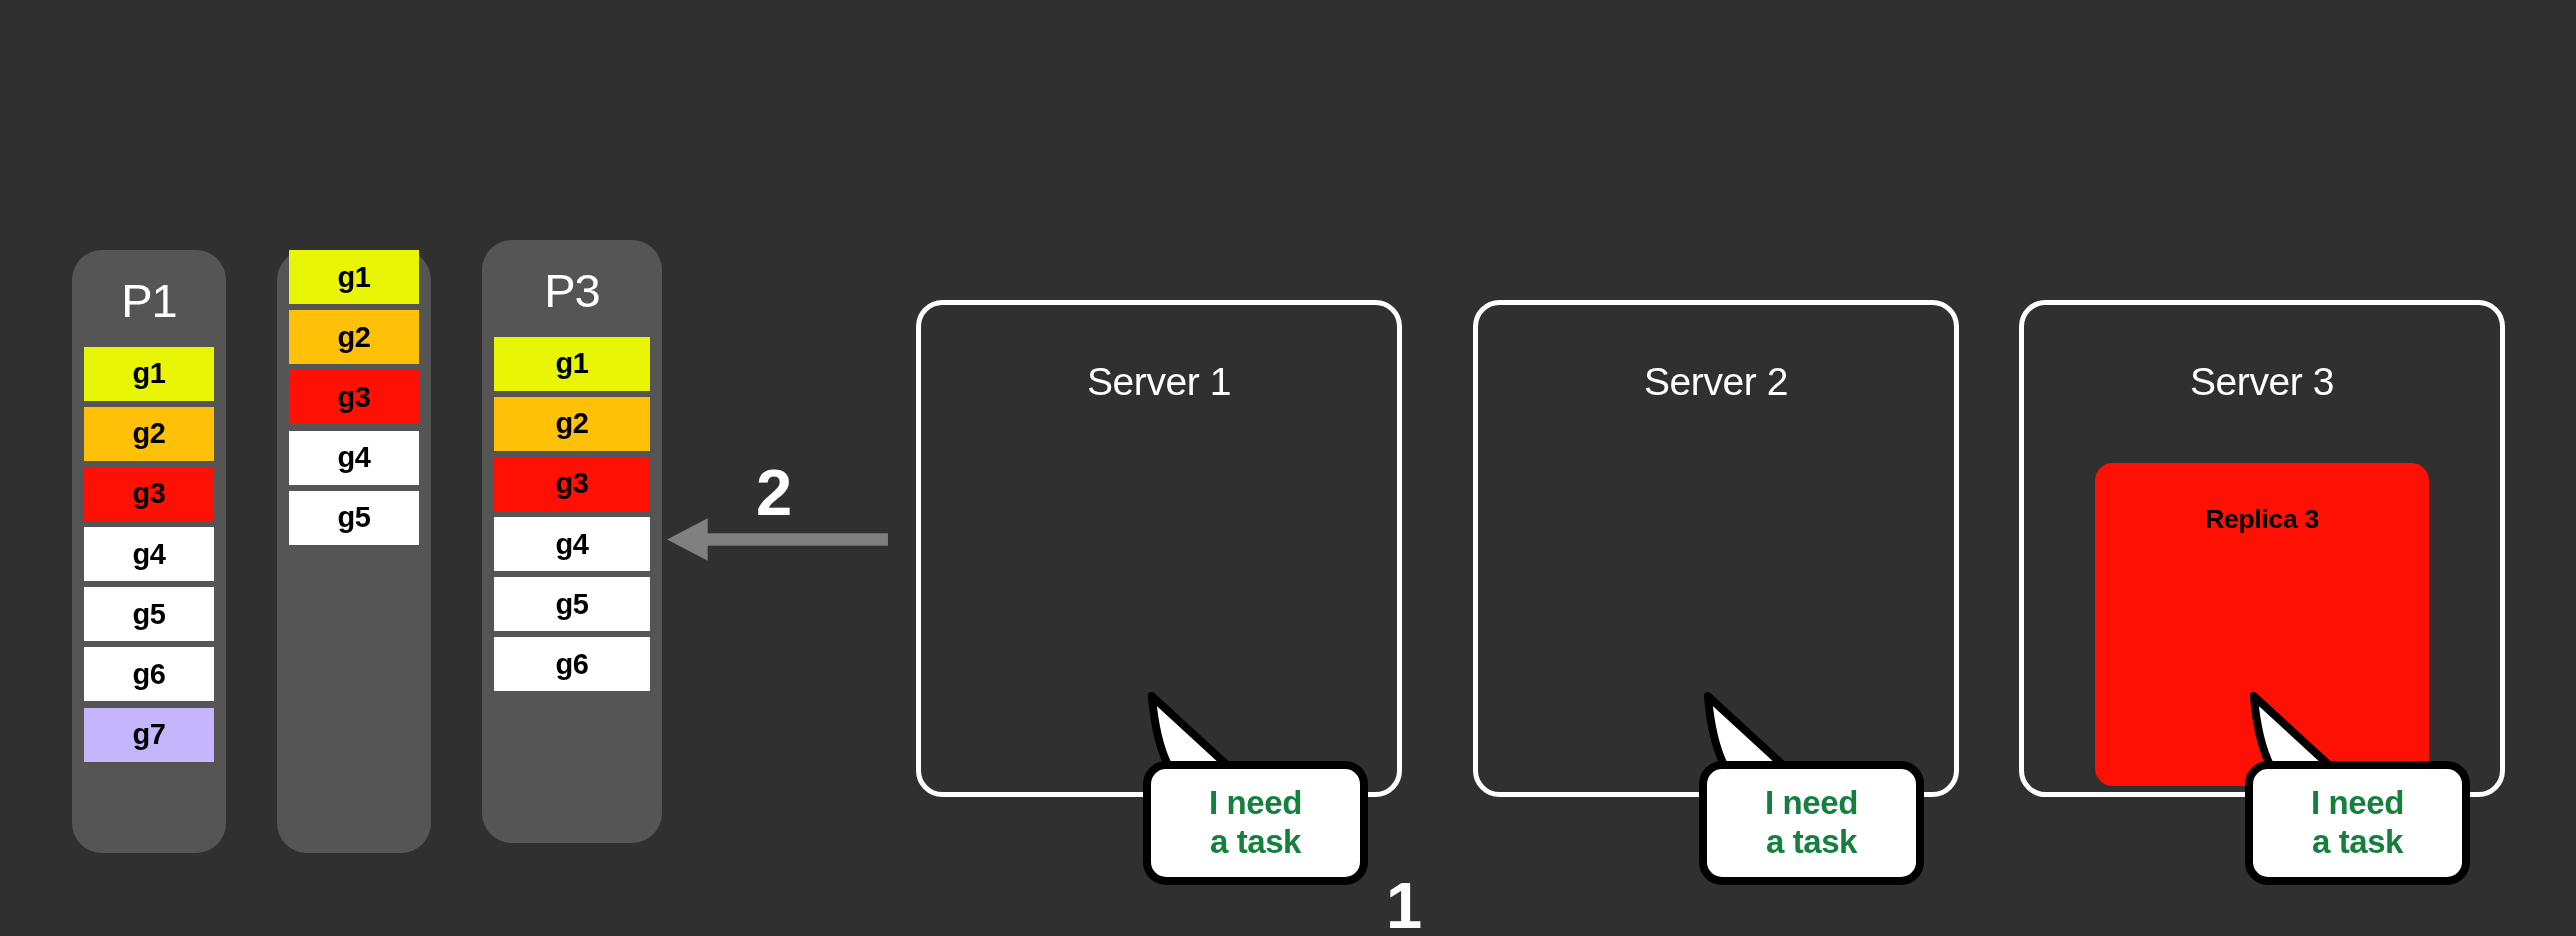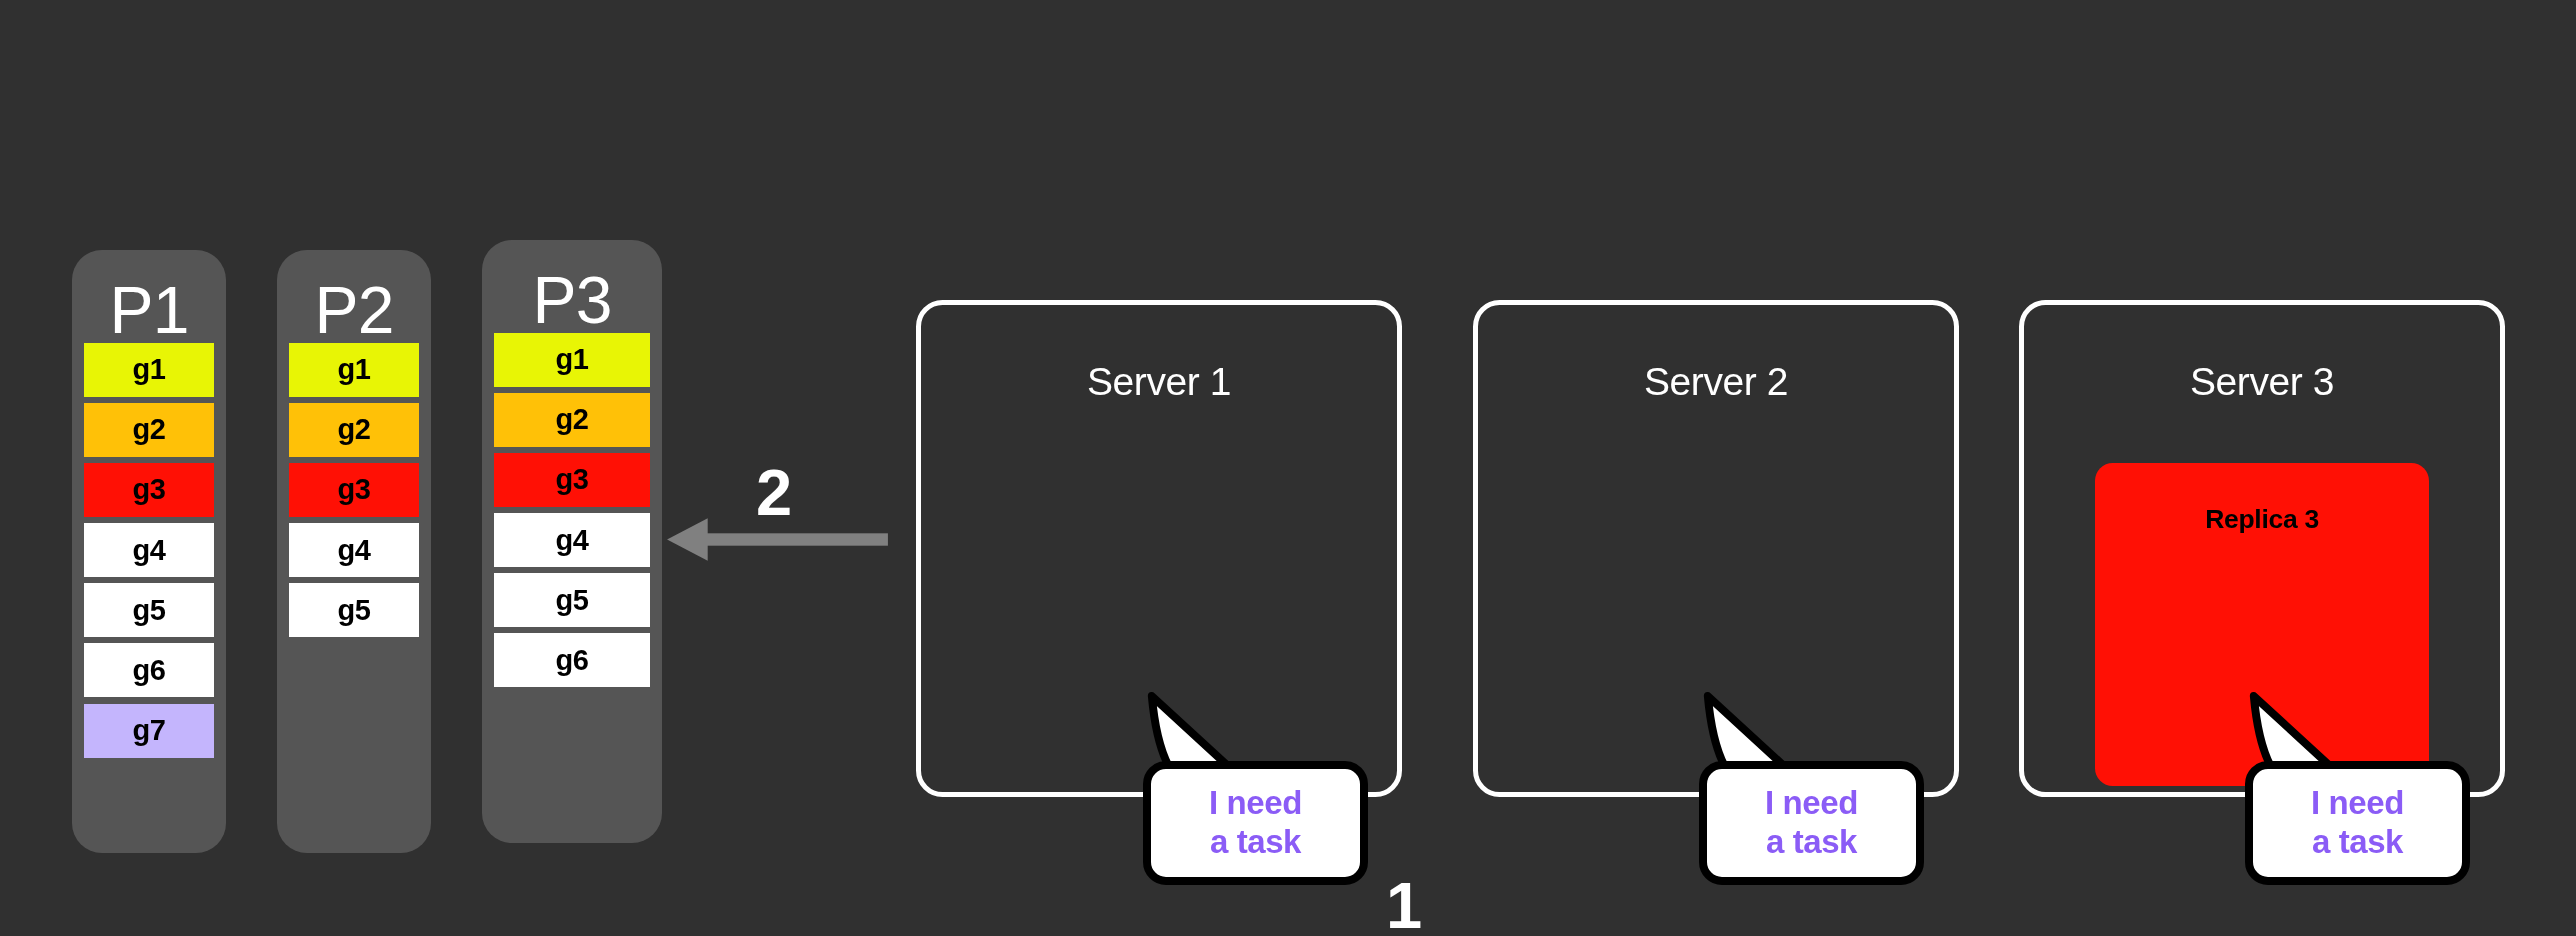--- a/index.html
+++ b/index.html
@@ -19,26 +19,27 @@
   
   .partition {
     position: absolute;
     background: #555555;
     border-radius: 30px;
     box-sizing: border-box;
     padding: 0;
   }
   .partition-title {
     color: #ffffff;
-    font-size: 66px;
+    font-size: 47px;
     font-weight: 400;
     text-align: center;
     letter-spacing: -0.9px;
     line-height: 1;
     padding-top: 26.5px;
+    padding-bottom: 23px;
     user-select: none;
   }
   .partition-items {
     display: flex;
     flex-direction: column;
     gap: 6.2px;
     padding: 0 12.4px;
   }
   .gbox {
     height: 54px;
@@ -106,21 +107,21 @@
     border: 8px solid #000000;
     border-radius: 23px;
     box-sizing: border-box;
     display: flex;
     flex-direction: column;
     align-items: center;
     justify-content: center;
     z-index: 20;
   }
   .bubble-line {
-    color: #8b5cf6;
+    color: #15803d;
     font-size: 33px;
     font-weight: bold;
     line-height: 1.18;
     letter-spacing: -0.4px;
     white-space: nowrap;
     user-select: none;
   }
   .bubble-tail {
     position: absolute;
     z-index: 19;
@@ -149,21 +150,20 @@
       <div class="gbox" style="background:#FFC107;">g2</div>
       <div class="gbox" style="background:#FF1005;">g3</div>
       <div class="gbox" style="background:#ffffff;">g4</div>
       <div class="gbox" style="background:#ffffff;">g5</div>
       <div class="gbox" style="background:#ffffff;">g6</div>
       <div class="gbox" style="background:#c4b5fd;">g7</div>
     </div>
   </div>
 
   <div class="partition" style="left:277px; top:250px; width:154px; height:603px;">
-    <div class="partition-title">P2</div>
     <div class="partition-items">
       <div class="gbox" style="background:#E8F505;">g1</div>
       <div class="gbox" style="background:#FFC107;">g2</div>
       <div class="gbox" style="background:#FF1005;">g3</div>
       <div class="gbox" style="background:#ffffff;">g4</div>
       <div class="gbox" style="background:#ffffff;">g5</div>
     </div>
   </div>
 
   <div class="partition" style="left:482px; top:240px; width:180px; height:603px;">

